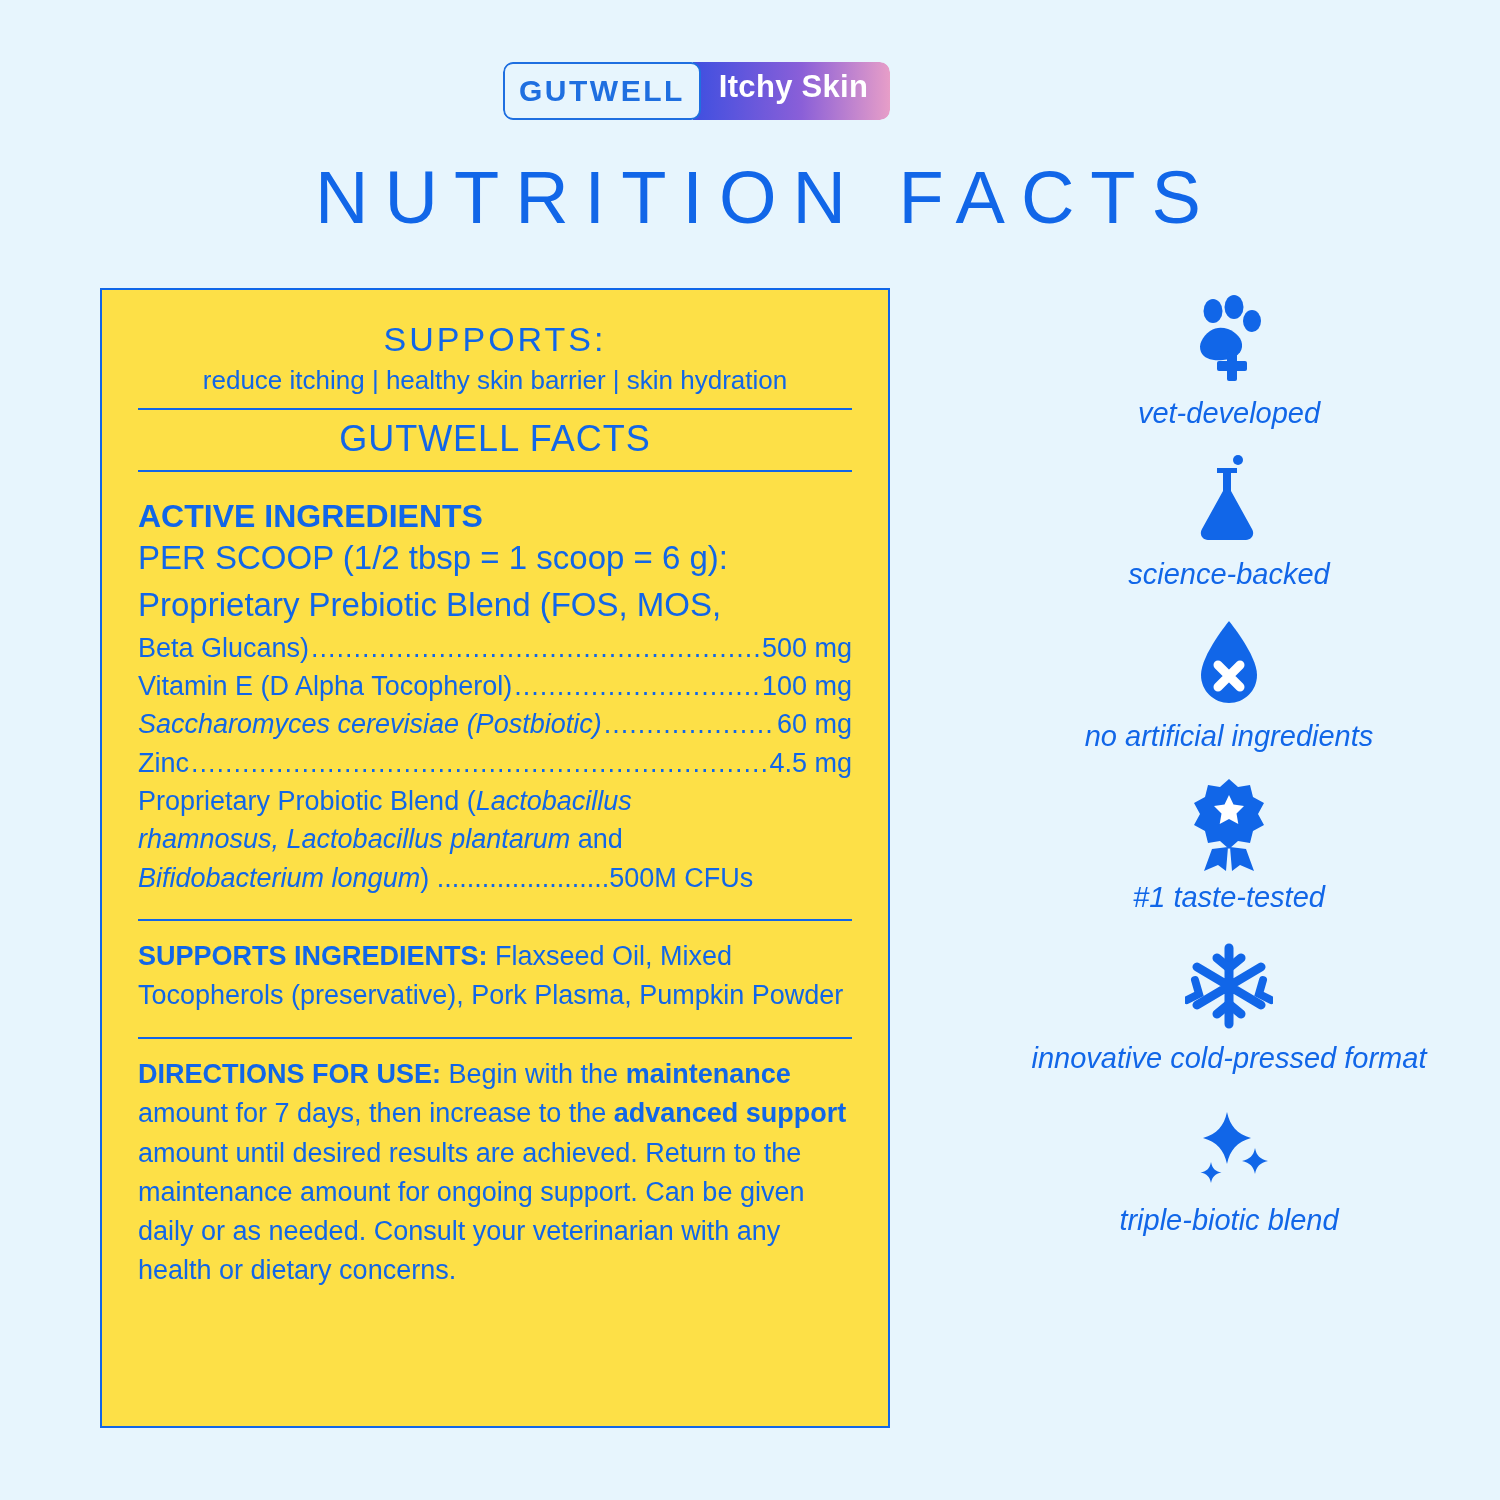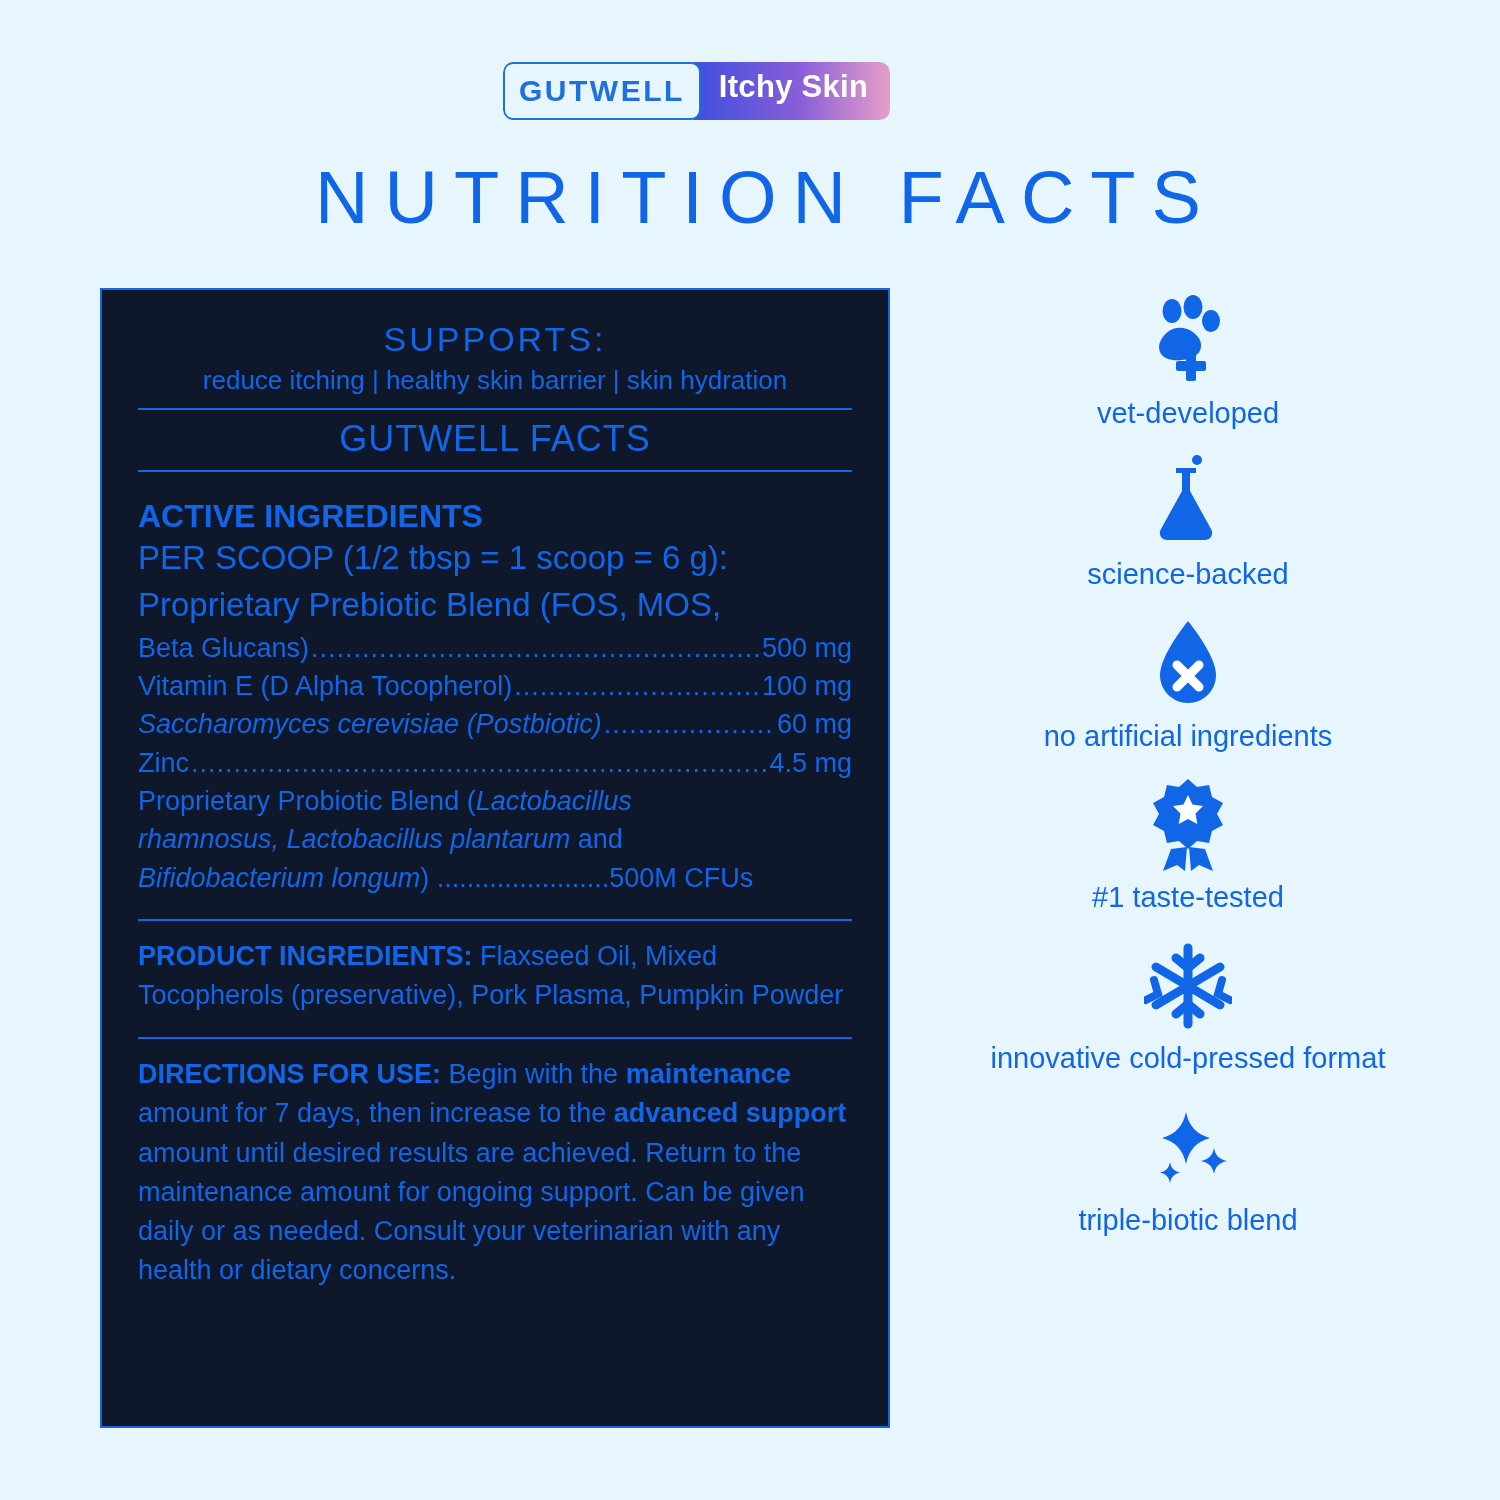--- a/index.html
+++ b/index.html
@@ -77,21 +77,21 @@
     font-weight: 400;
   }
 
   
   .facts-panel {
     position: absolute;
     left: 100px;
     top: 288px;
     width: 790px;
     height: 1140px;
-    background: #0f172a;
+    background: #fde047;
     border: 2px solid #1166e8;
     box-sizing: border-box;
     padding: 24px 36px 0 36px;
   }
   .supports-title {
     text-align: center;
     font-size: 34px;
     letter-spacing: 3px;
     color: #1166e8;
     margin: 6px 0 6px 0;
@@ -161,23 +161,24 @@
   .bold { font-weight: 700; }
   .rule-thin {
     border: 0;
     border-top: 2px solid #1166e8;
     margin: 22px 0 16px 0;
   }
 
   
   .benefits {
     position: absolute;
-    left: 948px;
+    left: 989px;
     top: 295px;
     width: 480px;
+    font-style: italic;
   }
   .benefit {
     display: flex;
     flex-direction: column;
     align-items: center;
     margin-bottom: 26px;
   }
   .benefit-icon {
     height: 92px;
     display: flex;
@@ -247,21 +248,21 @@
 
     <div class="blend-block">
       <span>Proprietary Probiotic Blend (</span><span class="italic">Lactobacillus</span><br>
       <span class="italic">rhamnosus, Lactobacillus plantarum</span><span> and</span><br>
       <span class="italic">Bifidobacterium longum</span><span>) </span><span>.......................</span><span>500M CFUs</span>
     </div>
 
     <hr class="rule-thin">
 
     <div class="body-text">
-      <span class="bold">PRODUCT INGREDIENTS:</span><span> Flaxseed Oil, Mixed Tocopherols (preservative), Pork Plasma, Pumpkin Powder</span>
+      <span class="bold">SUPPORTS INGREDIENTS:</span><span> Flaxseed Oil, Mixed Tocopherols (preservative), Pork Plasma, Pumpkin Powder</span>
     </div>
 
     <hr class="rule-thin">
 
     <div class="body-text">
       <span class="bold">DIRECTIONS FOR USE:</span><span> Begin with the </span><span class="bold">maintenance</span><span> amount for 7 days, then increase to the </span><span class="bold">advanced support</span><span> amount until desired results are achieved. Return to the maintenance amount for ongoing support. Can be given daily or as needed. Consult your veterinarian with any health or dietary concerns.</span>
     </div>
 
   </div>
 

